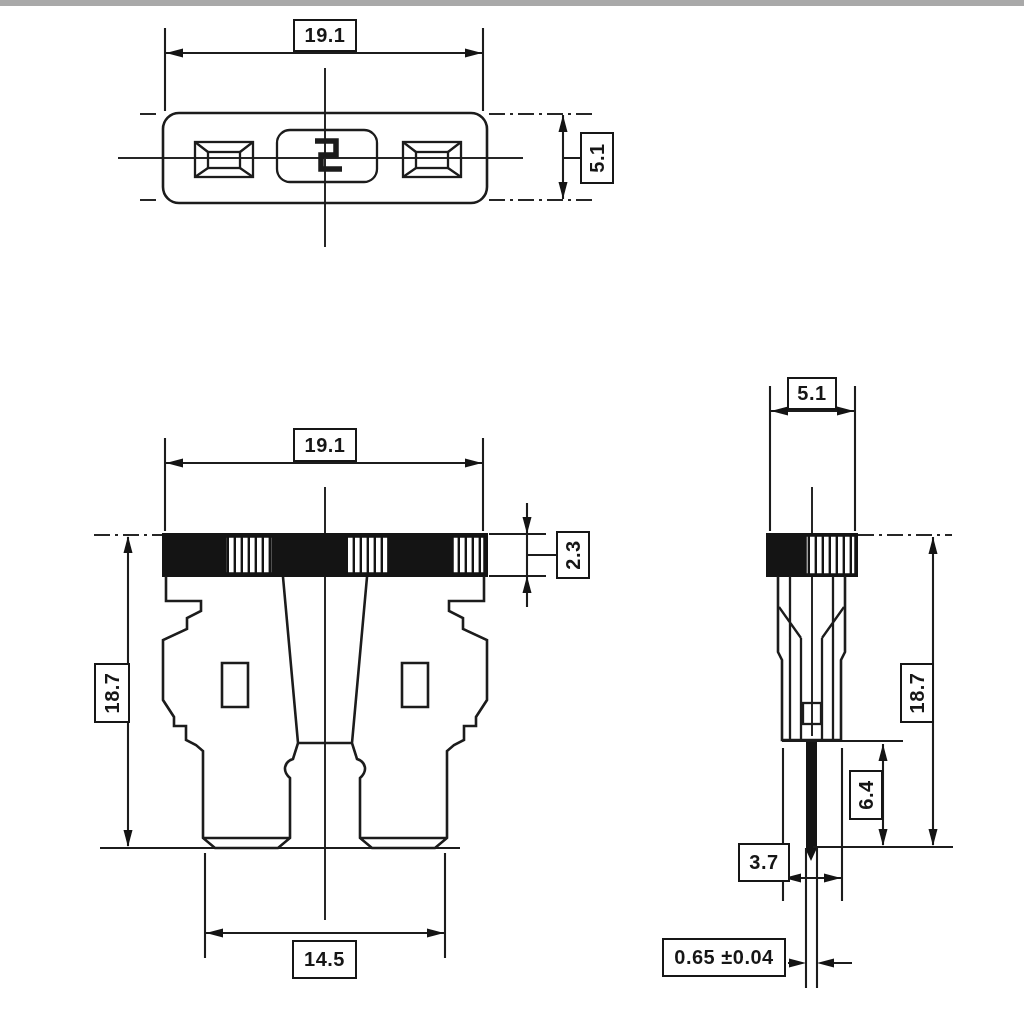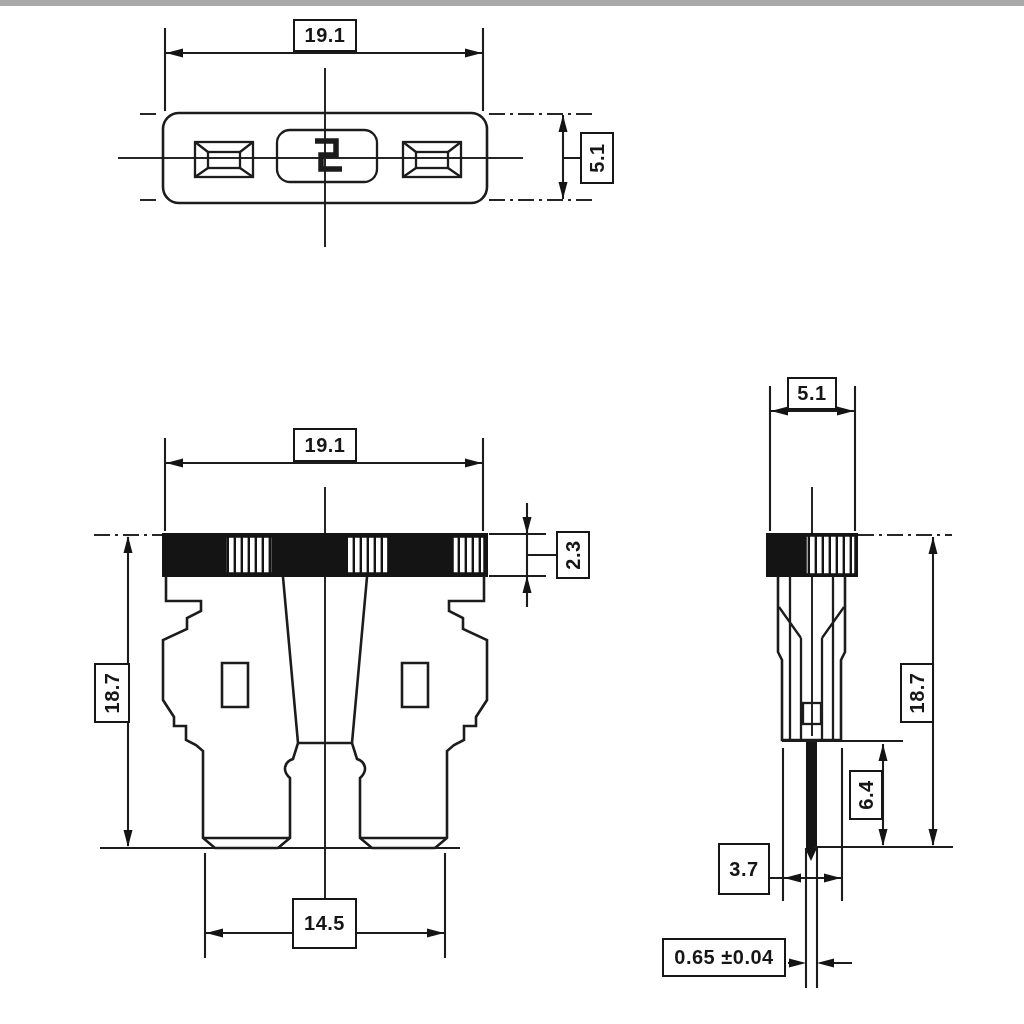--- a/index.html
+++ b/index.html
@@ -176,25 +176,25 @@
   <div class="dim-box" style="left:293px;top:19px;width:64px;height:33px">19.1</div>
 
   <div class="dim-box rot" style="left:571px;top:141px;width:52px;height:34px">5.1</div>
 
   <div class="dim-box" style="left:293px;top:428px;width:64px;height:34px">19.1</div>
 
   <div class="dim-box rot" style="left:82px;top:675px;width:60px;height:36px">18.7</div>
 
   <div class="dim-box rot" style="left:549px;top:538px;width:48px;height:34px">2.3</div>
 
-  <div class="dim-box" style="left:292px;top:898px;width:65px;height:51px">14.5</div>
+  <div class="dim-box" style="left:292px;top:940px;width:65px;height:39px">14.5</div>
 
   <div class="dim-box" style="left:787px;top:377px;width:50px;height:33px">5.1</div>
 
   <div class="dim-box rot" style="left:887px;top:676px;width:60px;height:34px">18.7</div>
 
   <div class="dim-box rot" style="left:841px;top:778px;width:50px;height:34px">6.4</div>
 
-  <div class="dim-box" style="left:718px;top:843px;width:52px;height:52px">3.7</div>
+  <div class="dim-box" style="left:738px;top:843px;width:52px;height:39px">3.7</div>
 
   <div class="dim-box" style="left:662px;top:938px;width:124px;height:39px">0.65 ±0.04</div>
 
 </div>
 
 </body></html>

